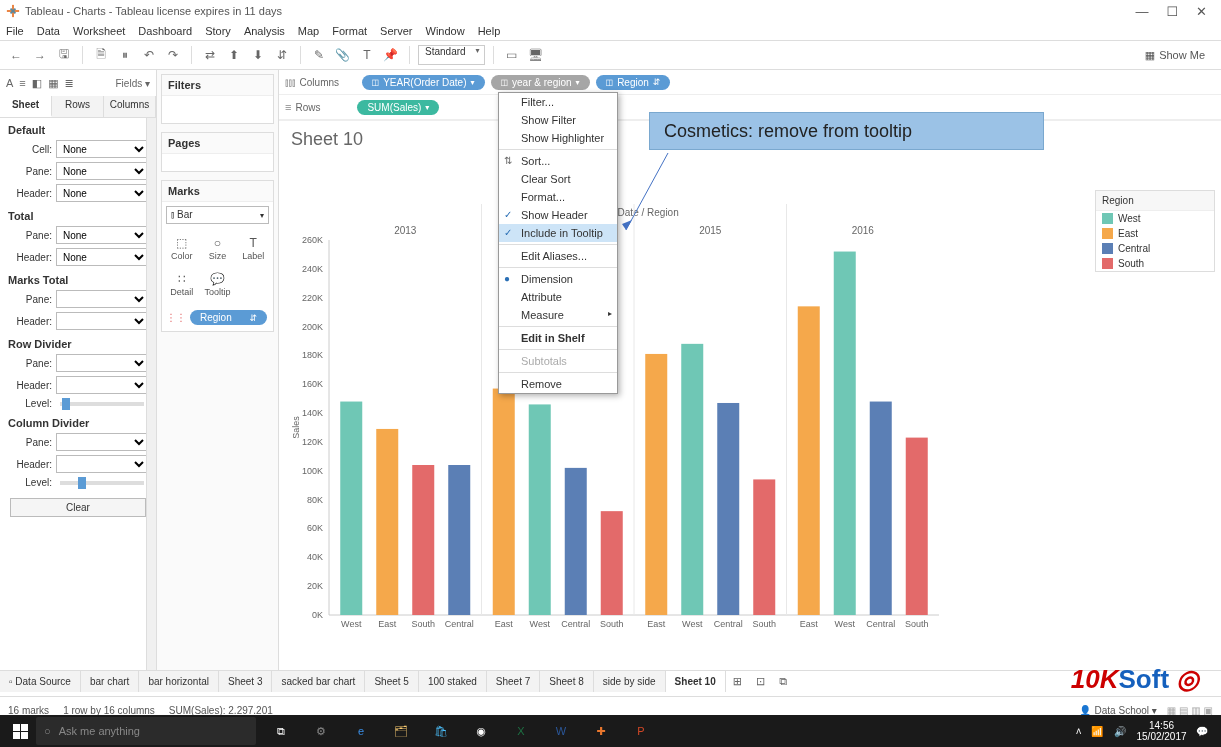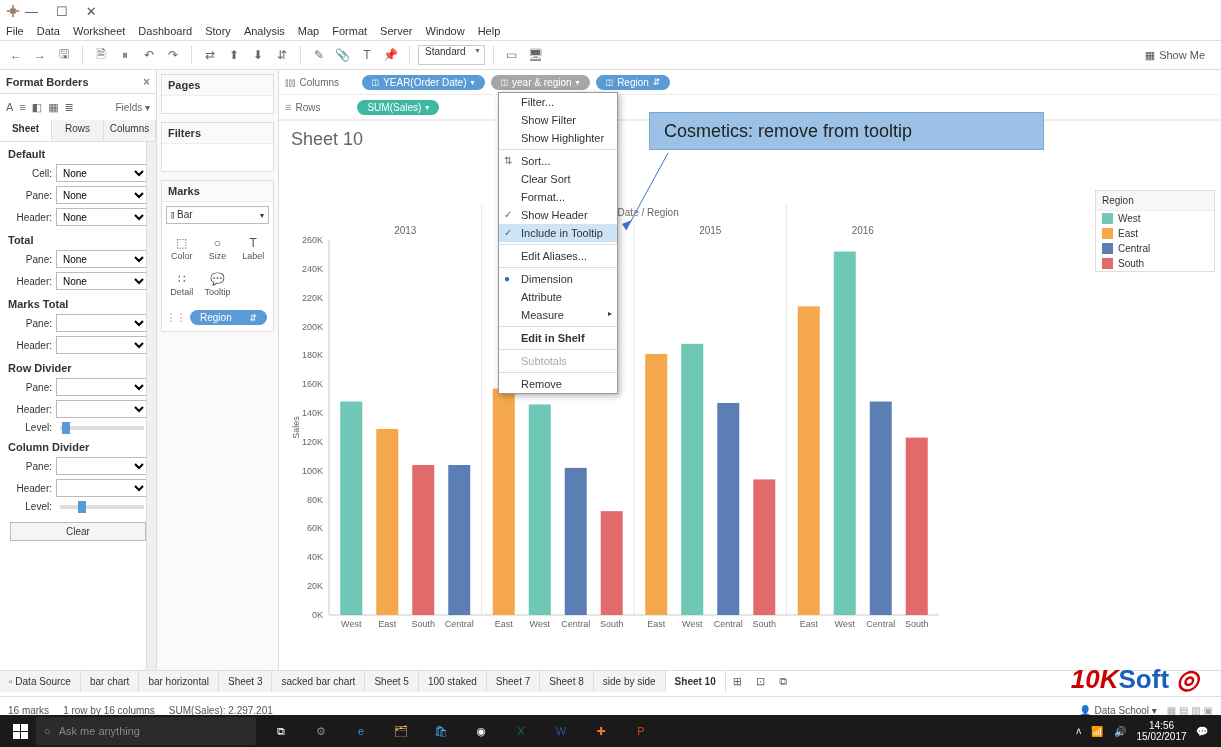--- a/index.html
+++ b/index.html
@@ -93,20 +93,21 @@
 </head>
 <body>
 
 <div class="titlebar">
   <svg class="logo" viewBox="0 0 16 16">
       <rect x="7" y="1" width="2" height="14" fill="#e8762d"></rect>
       <rect x="1" y="7" width="14" height="2" fill="#e8762d"></rect>
       <rect x="7" y="4" width="2" height="8" fill="#5b879b" transform="rotate(45 8 8)"></rect>
       <rect x="7" y="4" width="2" height="8" fill="#5b879b" transform="rotate(-45 8 8)"></rect>
     </svg>
+  <span class="title">Tableau - Charts - Tableau license expires in 11 days</span>
   <div class="win-controls">
     <span>—</span>
     <span>☐</span>
     <span>✕</span>
   </div>
 </div>
 
 <div class="menubar" id="menubar">
     <span>File</span>
     <span>Data</span>
@@ -144,24 +145,20 @@
   <div class="tb-select"><span>Standard</span></div>
   <span class="tb-sep"></span>
   <span class="tb-btn">▭</span>
   <span class="tb-btn">🖥</span>
   <div class="showme">▦ <span>Show Me</span></div>
 </div>
 
 <div class="main">
 
   <div class="left-panel">
-    <div class="panel-header">
-      <span>Format Borders</span>
-      <span class="x">×</span>
-    </div>
     <div class="mini-toolbar">
       <span>A</span>
       <span>≡</span>
       <span>◧</span>
       <span>▦</span>
       <span>≣</span>
       <span class="fields">Fields ▾</span>
     </div>
     <div class="tab-row" id="fmt-tabs">
         <div class="tab active">Sheet</div>
@@ -234,25 +231,25 @@
             <div class="thumb" style="left:18px"></div>
           </div>
         </div>
 
       <div class="clear-btn">Clear</div>
       <div class="scrollbar-v" style="right:0; top:0; bottom:0;"></div>
     </div>
   </div>
 
   <div class="mid-panel">
+    <div class="mid-box" style="height:50px;">
+      <div class="hdr">Filters</div>
+    </div>
     <div class="mid-box" style="height:40px;">
       <div class="hdr">Pages</div>
-    </div>
-    <div class="mid-box" style="height:50px;">
-      <div class="hdr">Filters</div>
     </div>
     <div class="mid-box" style="flex:0 0 auto;">
       <div class="hdr">Marks</div>
       <div class="marks-type">
         <div class="mt-sel">
             <span>⫾ <span>Bar</span></span>
             <span style="font-size:8px">▾</span>
           </div>
       </div>
       <div class="marks-grid" id="marks-grid">

